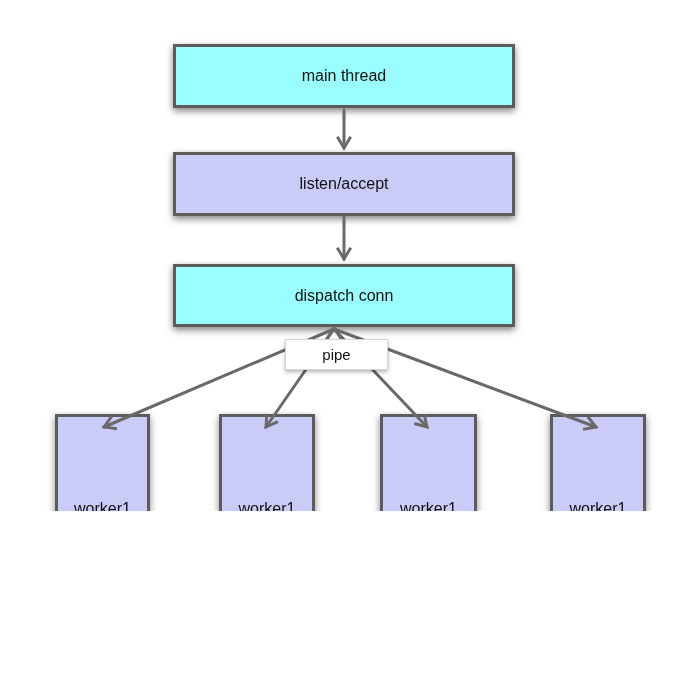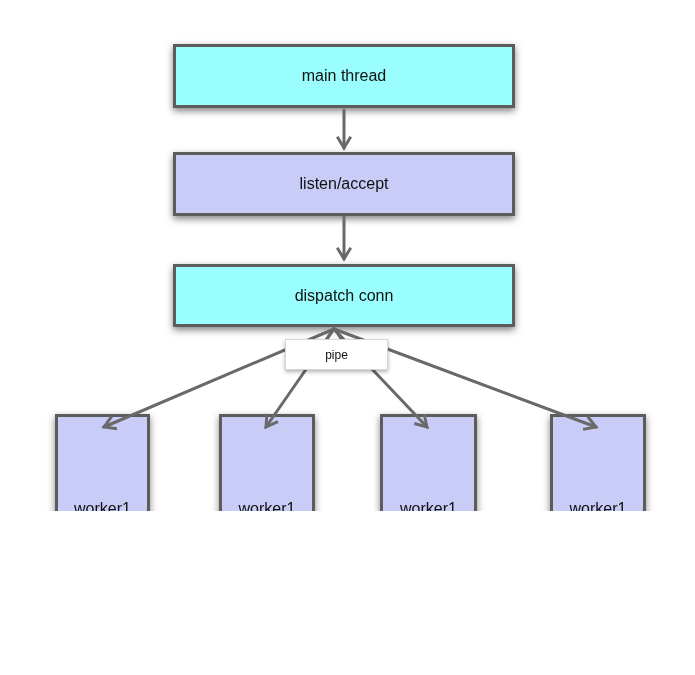--- a/index.html
+++ b/index.html
@@ -62,21 +62,21 @@
     fill:none;
   }
   .edge-label{
     position:absolute;
     left:285px;top:339px;width:103px;height:31px;
     box-sizing:border-box;
     background:var(--pipe-fill);
     border:1px solid #d6d6d6;
     box-shadow:0 2px 4px rgba(0,0,0,0.30);
     display:flex;align-items:center;justify-content:center;
-    font-size:12px;color:var(--text);
+    font-size:15px;color:var(--text);
     z-index:3;
   }
 </style>
 </head>
 <body>
 
 <div class="canvas">
 
   <svg class="edges" width="695" height="675" viewBox="0 0 695 675" xmlns="http://www.w3.org/2000/svg">
     <defs>

